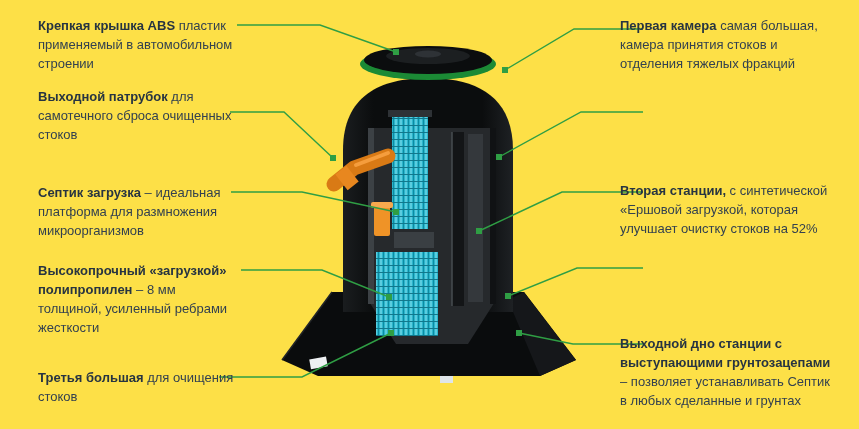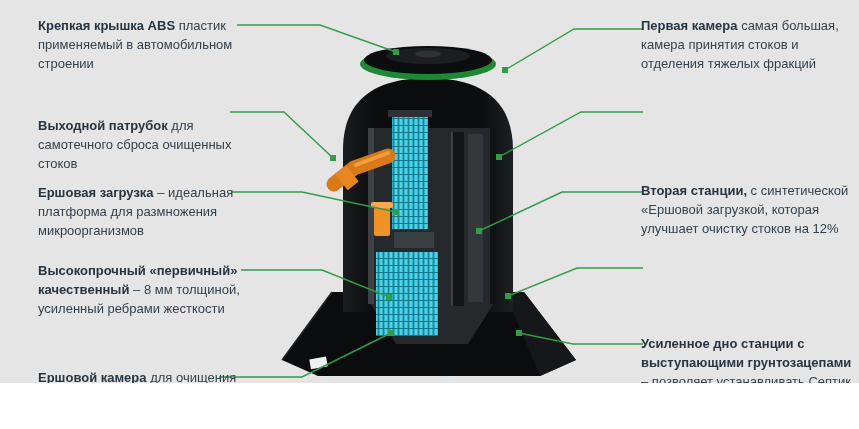--- a/index.html
+++ b/index.html
@@ -1,23 +1,23 @@
 <!DOCTYPE html>
 <html><head>
 <meta charset="utf-8">
 <style>
   * { margin:0; padding:0; box-sizing:border-box; }
   html,body { width:859px; height:429px; }
   body { font-family:"Liberation Sans", sans-serif; background:#ffffff; }
-  .stage { position:relative; width:859px; height:383px; background:#e5e5e5; overflow:hidden; }
+  .stage { position:relative; width:859px; height:429px; background:#fde047; overflow:hidden; }
   svg.illustration { position:absolute; left:0; top:0; }
   .callout { position:absolute; font-size:13px; line-height:19px; color:#33414f; }
   .callout b { font-weight:700; color:#273441; }
   .col-left  { width:202px; left:38px; }
-  .col-right { width:214px; left:641px; }
+  .col-right { width:214px; left:620px; }
 </style>
 </head>
 <body>
 
 <div class="stage">
 
   <svg class="illustration" width="859" height="429" viewBox="0 0 859 429">
     <defs>
       <pattern id="bristle" width="5" height="7" patternUnits="userSpaceOnUse">
         <rect width="5" height="7" fill="#2ab5cc"></rect>
@@ -93,22 +93,22 @@
       <rect x="388" y="330" width="6" height="6"></rect>
       <rect x="502" y="67" width="6" height="6"></rect>
       <rect x="496" y="154" width="6" height="6"></rect>
       <rect x="476" y="228" width="6" height="6"></rect>
       <rect x="505" y="293" width="6" height="6"></rect>
       <rect x="516" y="330" width="6" height="6"></rect>
     </g>
   </svg>
 
   <p class="callout col-left" style="top:16px"><b>Крепкая крышка ABS</b><span> пластик применяемый в автомобильном строении</span></p>
-  <p class="callout col-left" style="top:116px"><b>Выходной патрубок</b><span> для самотечного сброса очищенных стоков</span></p>
-  <p class="callout col-left" style="top:183px"><b>Ершовая загрузка</b><span> – идеальная платформа для размножения микроорганизмов</span></p>
-  <p class="callout col-left" style="top:261px"><b>Высокопрочный «первичный» качественный</b><span> – 8 мм толщиной, усиленный ребрами жесткости</span></p>
-  <p class="callout col-left" style="top:368px"><b>Ершовой камера</b><span> для очищения стоков</span></p>
+  <p class="callout col-left" style="top:87px"><b>Выходной патрубок</b><span> для самотечного сброса очищенных стоков</span></p>
+  <p class="callout col-left" style="top:183px"><b>Септик загрузка</b><span> – идеальная платформа для размножения микроорганизмов</span></p>
+  <p class="callout col-left" style="top:261px"><b>Высокопрочный «загрузкой» полипропилен</b><span> – 8 мм толщиной, усиленный ребрами жесткости</span></p>
+  <p class="callout col-left" style="top:368px"><b>Третья большая</b><span> для очищения стоков</span></p>
 
   <p class="callout col-right" style="top:16px"><b>Первая камера</b><span> самая большая, камера принятия стоков и отделения тяжелых фракций</span></p>
-  <p class="callout col-right" style="top:181px"><b>Вторая станции,</b><span> с синтетической «Ершовой загрузкой, которая улучшает очистку стоков на 12%</span></p>
-  <p class="callout col-right" style="top:334px"><b>Усиленное дно станции с выступающими грунтозацепами</b><span> – позволяет устанавливать Септик в любых сделанные и грунтах</span></p>
+  <p class="callout col-right" style="top:181px"><b>Вторая станции,</b><span> с синтетической «Ершовой загрузкой, которая улучшает очистку стоков на 52%</span></p>
+  <p class="callout col-right" style="top:334px"><b>Выходной дно станции с выступающими грунтозацепами</b><span> – позволяет устанавливать Септик в любых сделанные и грунтах</span></p>
 
 </div>
 
 </body></html>

